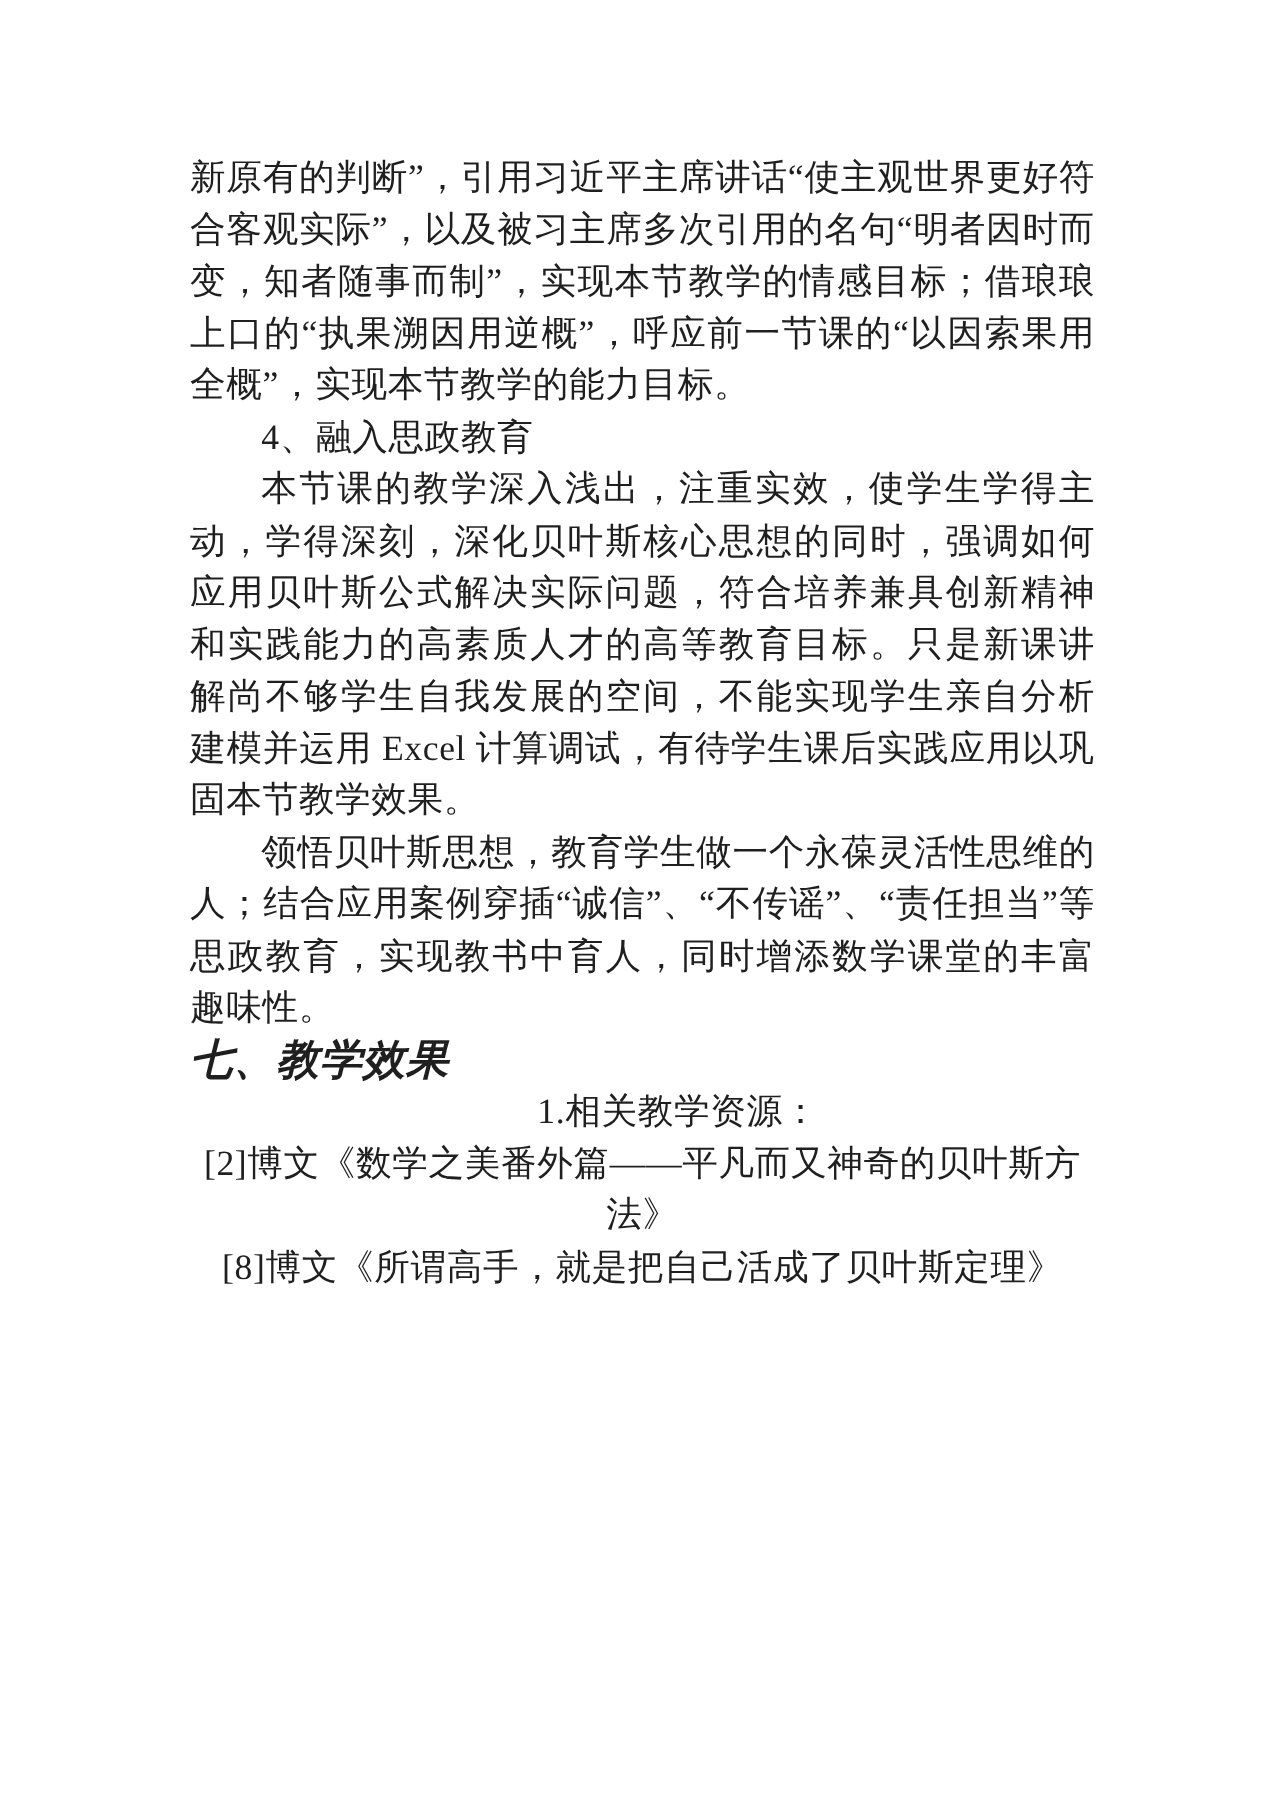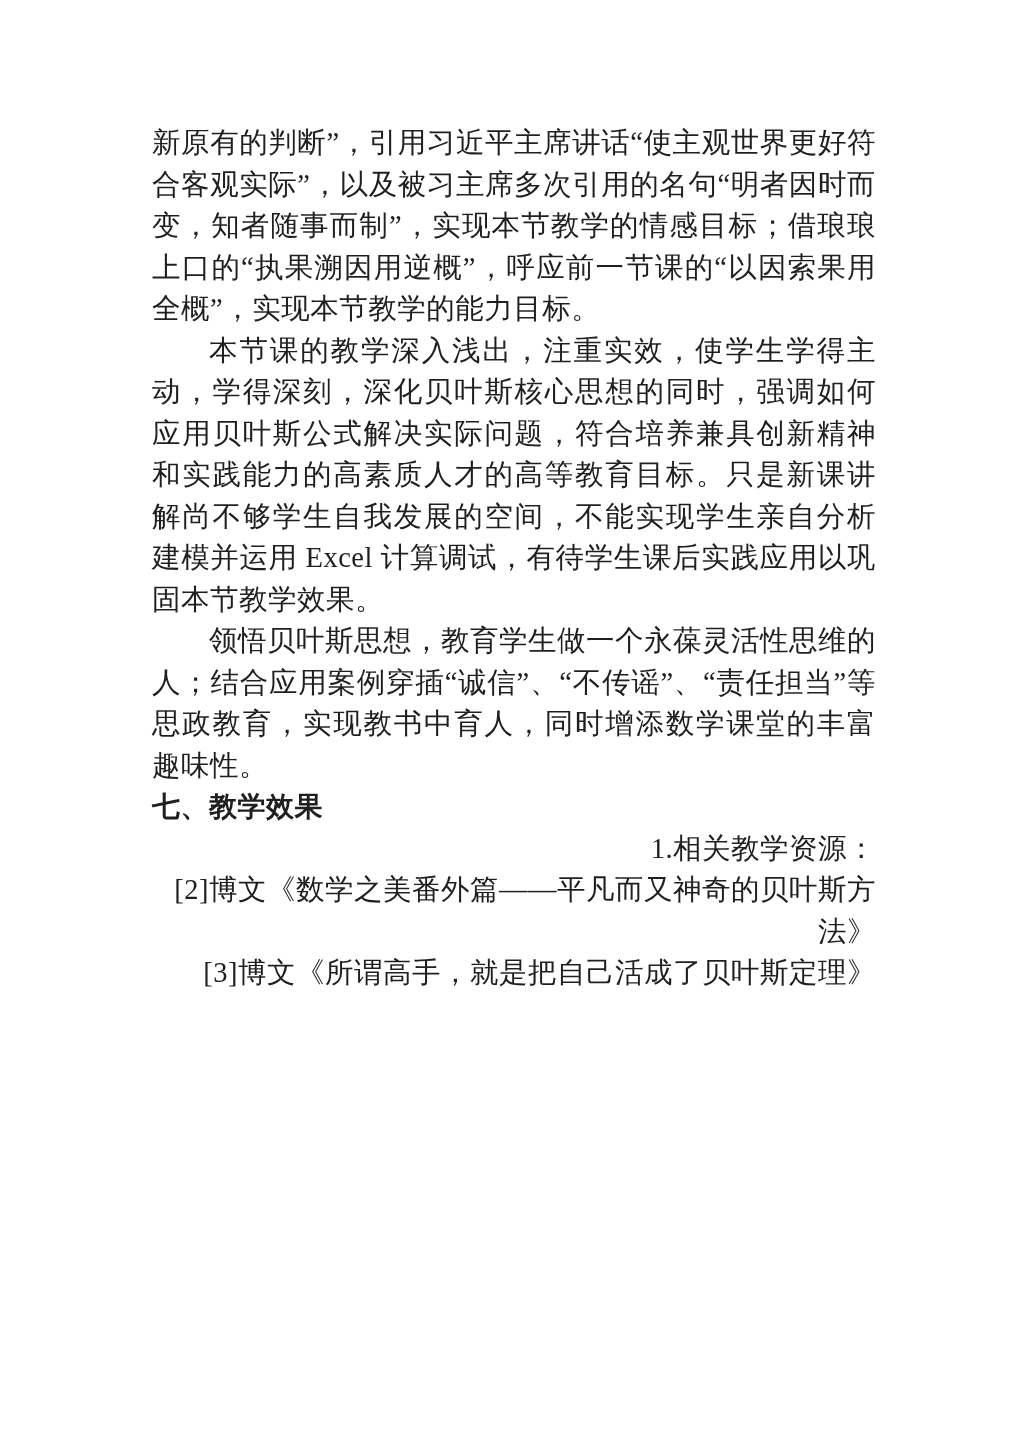--- a/index.html
+++ b/index.html
@@ -31,48 +31,50 @@
     letter-spacing: 0.5px;
   }
   .indent {
     text-indent: 2em;
   }
   .no-indent {
     text-indent: 0;
   }
   .heading {
     margin: 0;
-    font-size: 28px;
+    font-size: 34px;
     line-height: 41.5px;
     font-weight: bold;
     text-align: left;
     letter-spacing: 0.5px;
+    font-style: italic;
   }
   .ref {
-    text-align: right;
+    text-align: center;
   }
 </style>
 </head>
 <body>
 
 <div class="page">
   <div class="content">
 
     <p class="para no-indent">新原有的判断”，引用习近平主席讲话“使主观世界更好符合客观实际”，以及被习主席多次引用的名句“明者因时而变，知者随事而制”，实现本节教学的情感目标；借琅琅上口的“执果溯因用逆概”，呼应前一节课的“以因索果用全概”，实现本节教学的能力目标。</p>
 
+    <p class="para indent">4、融入思政教育</p>
 
     <p class="para indent">本节课的教学深入浅出，注重实效，使学生学得主动，学得深刻，深化贝叶斯核心思想的同时，强调如何应用贝叶斯公式解决实际问题，符合培养兼具创新精神和实践能力的高素质人才的高等教育目标。只是新课讲解尚不够学生自我发展的空间，不能实现学生亲自分析建模并运用 Excel 计算调试，有待学生课后实践应用以巩固本节教学效果。</p>
 
     <p class="para indent">领悟贝叶斯思想，教育学生做一个永葆灵活性思维的人；结合应用案例穿插“诚信”、“不传谣”、“责任担当”等思政教育，实现教书中育人，同时增添数学课堂的丰富趣味性。</p>
 
     <h2 class="heading">七、教学效果</h2>
 
 
 
     <p class="para indent ref">1.相关教学资源：</p>
 
     <div id="references">
         <p class="para ref no-indent"><span>[2]博文《数学之美番外篇——平凡而又神奇的贝叶斯方法》</span></p>
-        <p class="para ref no-indent"><span>[3]博文《所谓高手，就是把自己活成了贝叶斯定理》</span></p>
+        <p class="para ref no-indent"><span>[8]博文《所谓高手，就是把自己活成了贝叶斯定理》</span></p>
       </div>
 
   </div>
 </div>
 
 </body></html>

